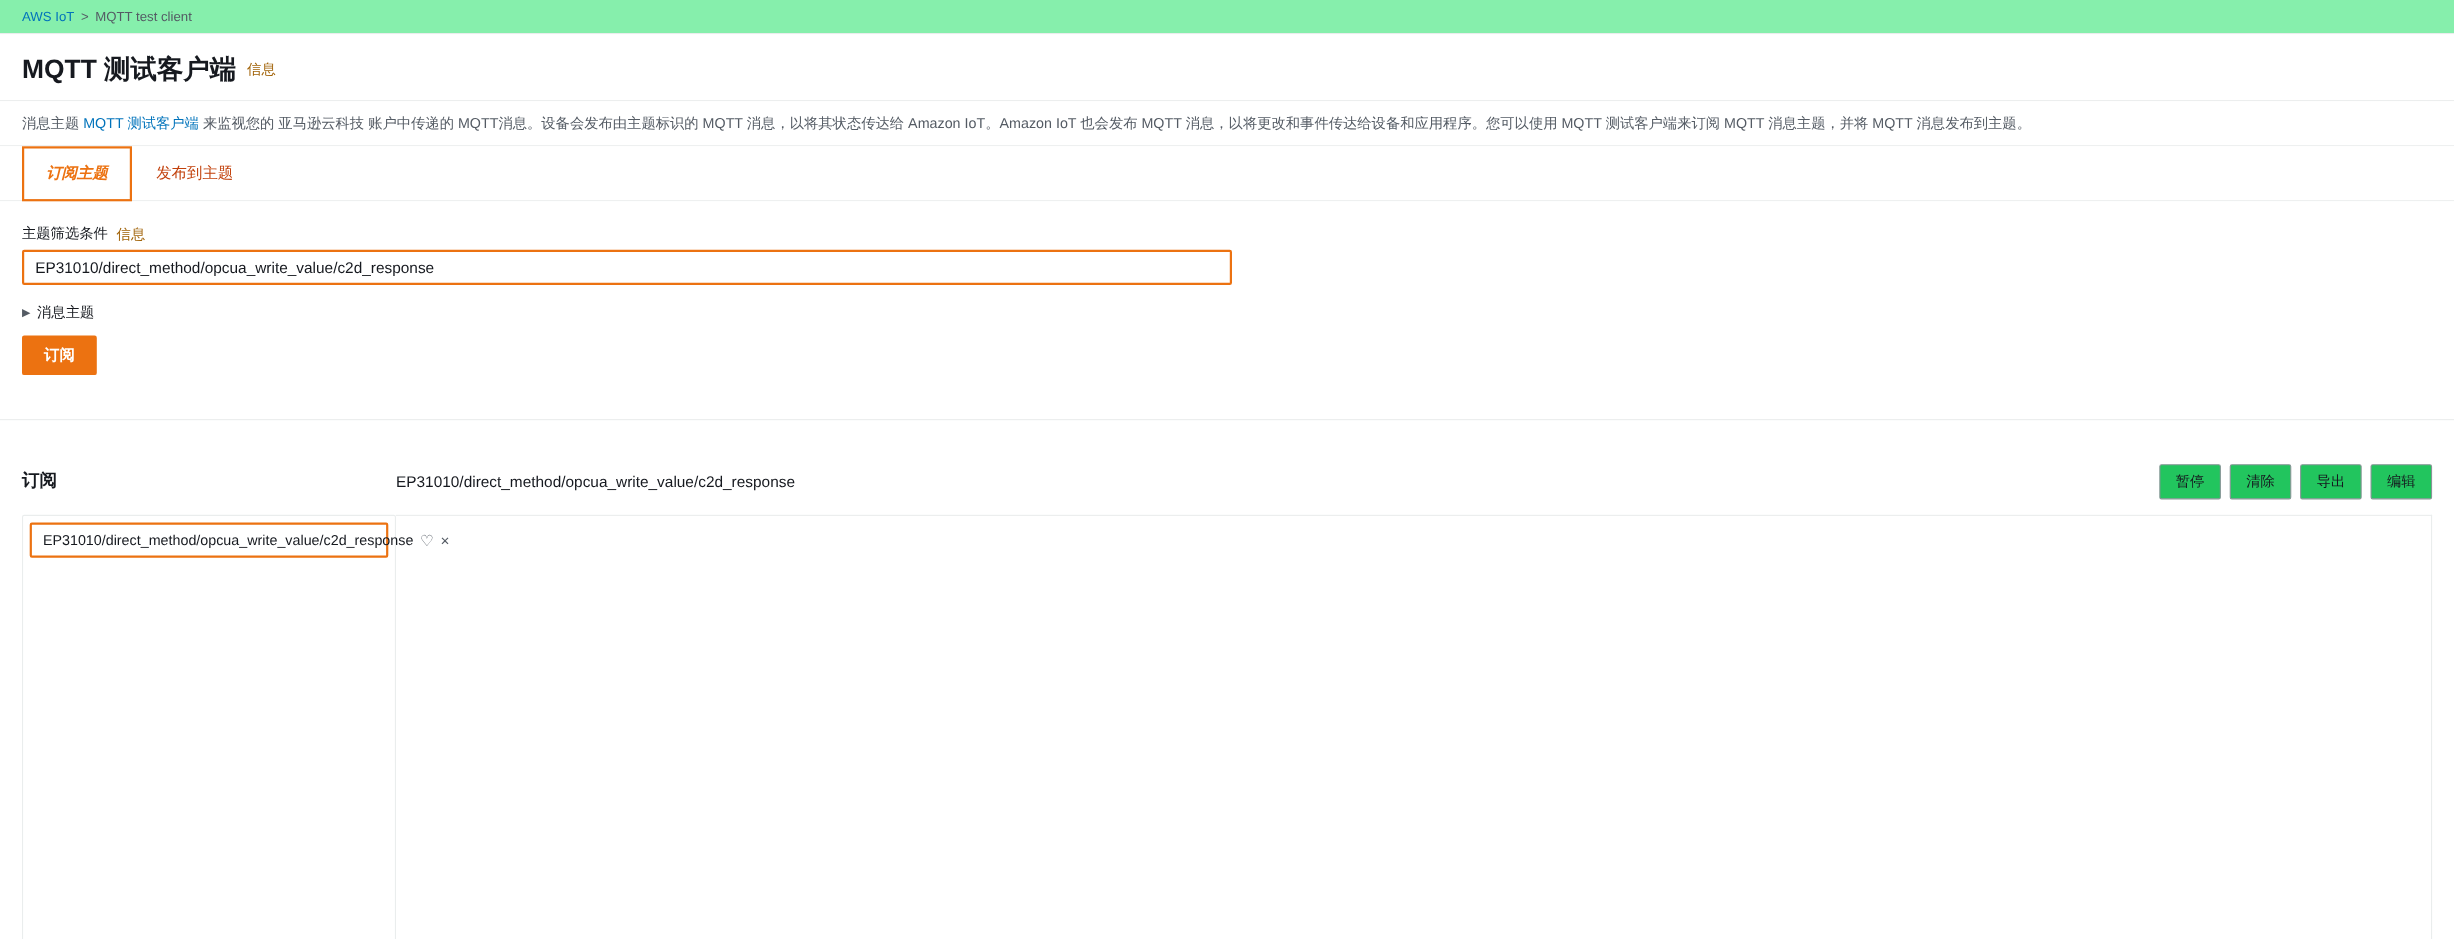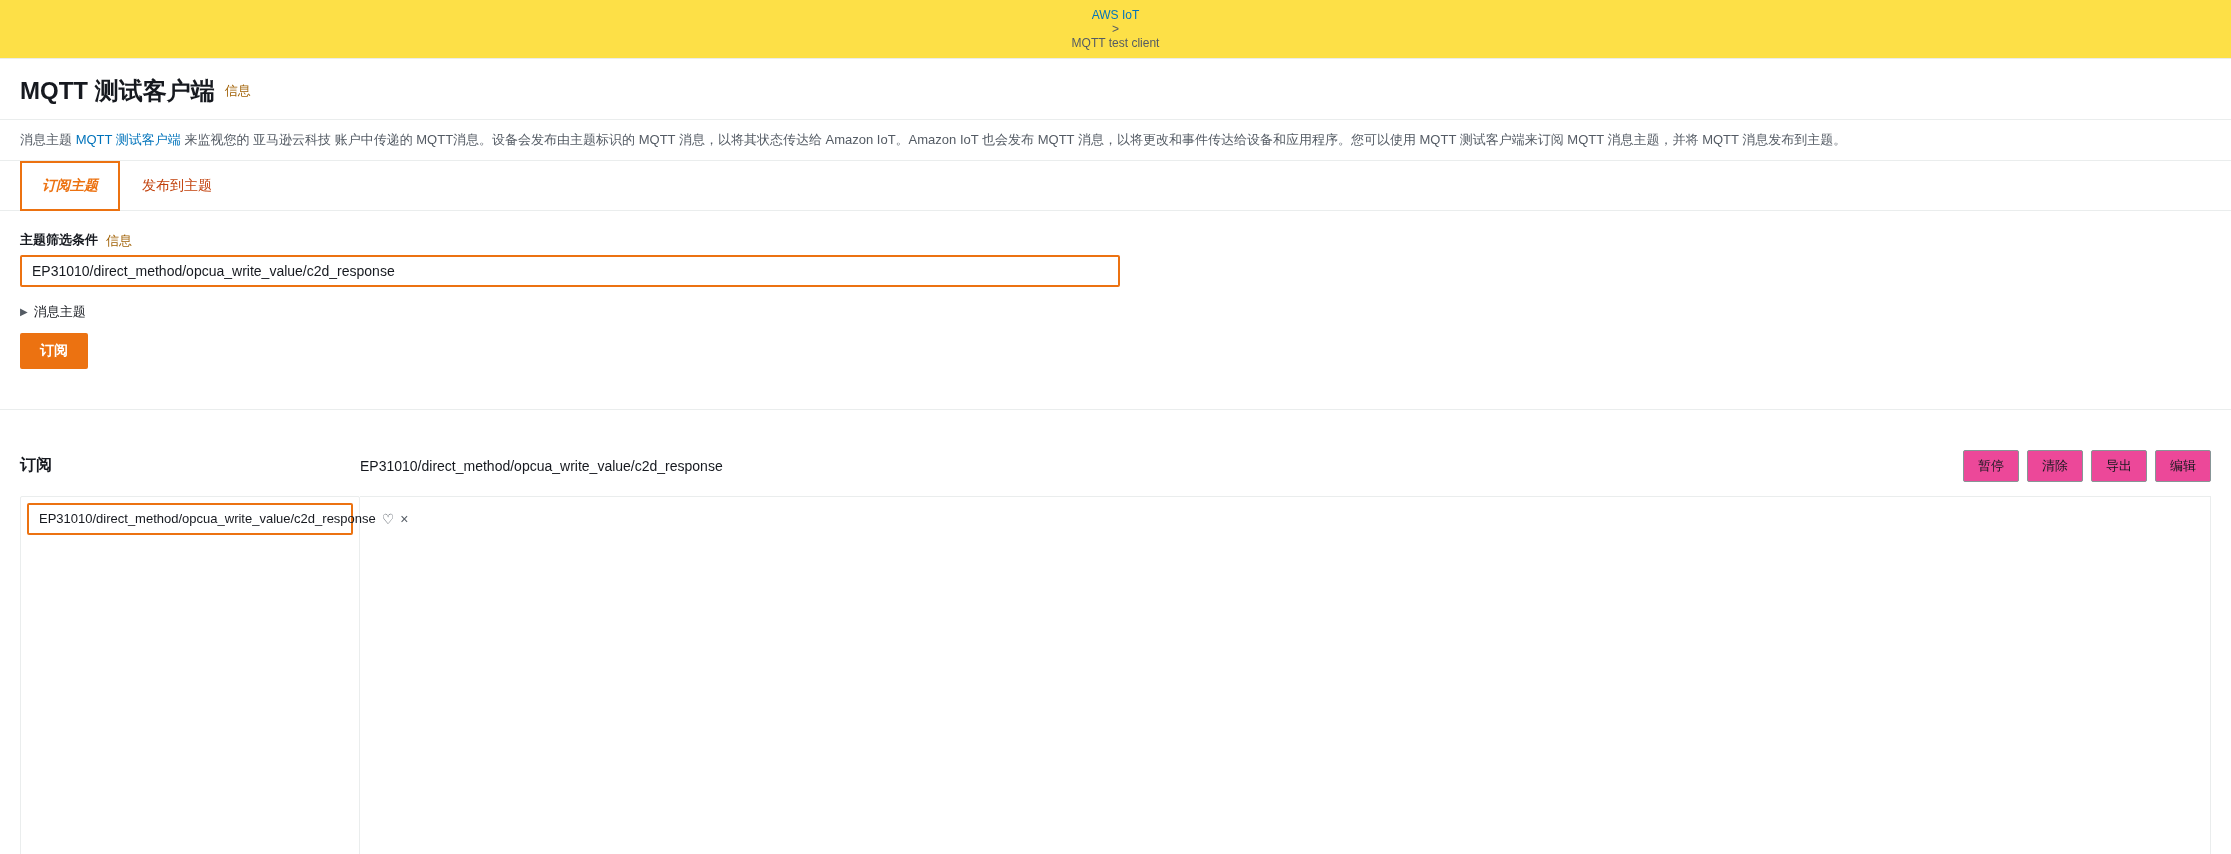--- a/index.html
+++ b/index.html
@@ -9,23 +9,22 @@
       color: #16191f;
       background: #f8f8f8;
       min-height: 854px;
     }
     .breadcrumb-bar {
       display: flex;
       align-items: center;
       padding: 8px 20px;
       font-size: 12px;
       color: #545b64;
-      background: #fde047;
+      background: #86efac;
       border-bottom: 1px solid #eaeded;
-      flex-direction: column;
     }
     .breadcrumb-bar a {
       color: #0073bb;
       text-decoration: none;
     }
     .breadcrumb-separator {
       margin: 0 6px;
       color: #545b64;
     }
     .page-header {
@@ -86,21 +85,21 @@
     }
     .tab-content {
       padding: 20px;
       background: #fff;
     }
     .form-section {
       margin-bottom: 16px;
     }
     .form-label {
       font-size: 13px;
-      font-weight: 700;
+      font-weight: 400;
       color: #16191f;
       margin-bottom: 2px;
     }
     .form-label-row {
       display: flex;
       align-items: center;
       gap: 8px;
       margin-bottom: 4px;
     }
     .form-hint {
@@ -135,21 +134,21 @@
       background: #ec7211;
       color: #fff;
       border: 2px solid #ec7211;
       border-radius: 2px;
       padding: 7px 18px;
       font-size: 14px;
       font-weight: 600;
       cursor: pointer;
     }
     .btn-secondary {
-      background: #ec4899;
+      background: #22c55e;
       color: #16191f;
       border: 1px solid #879596;
       border-radius: 2px;
       padding: 6px 14px;
       font-size: 13px;
       cursor: pointer;
     }
     .divider {
       border: none;
       border-top: 1px solid #eaeded;

